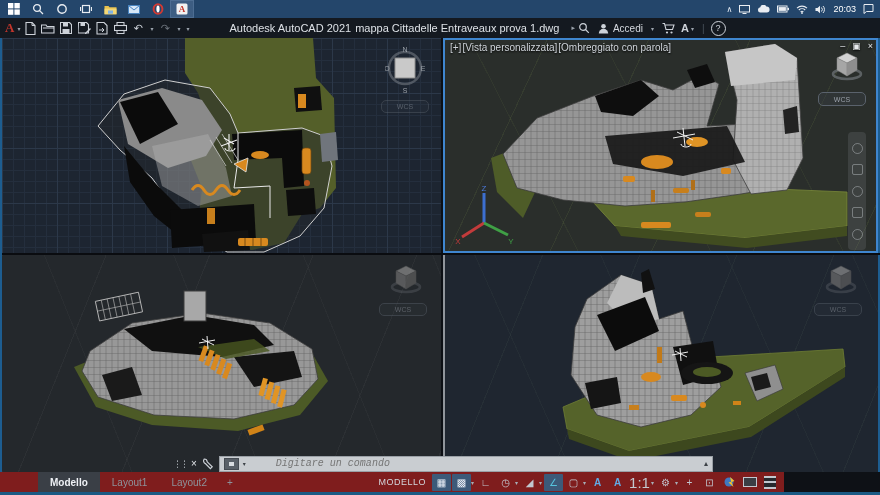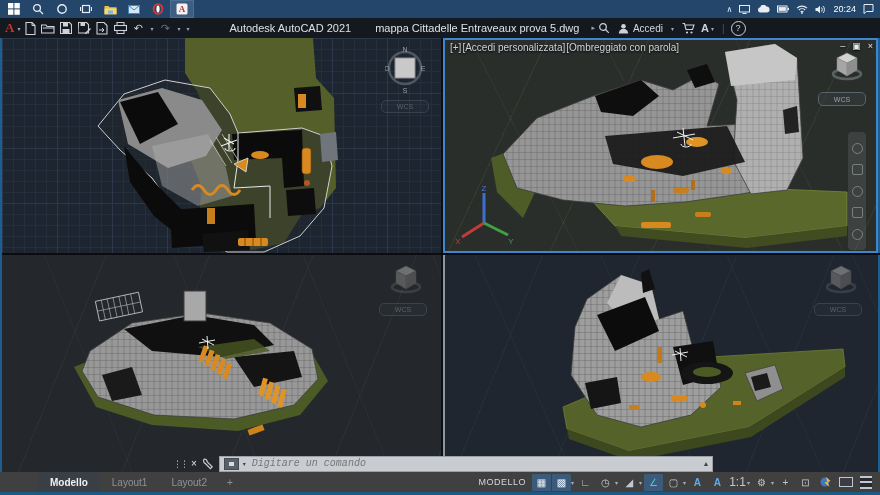--- a/index.html
+++ b/index.html
@@ -17,21 +17,21 @@
 
   
   .titlebar{position:absolute;left:0;top:18px;width:880px;height:20px;background:#141920;
     display:flex;align-items:center;padding-left:5px;box-sizing:border-box;color:#c9cdd4;font-size:11px;z-index:40;}
   .acad-logo{font-weight:bold;font-size:13px;color:#c2362c;font-family:"Liberation Serif",serif;margin-right:1px;}
   .dd{font-size:6px;color:#9aa2ac;margin:0 2px;}
   .qat{display:flex;align-items:center;gap:2px;}
   .qat .ic{width:16px;height:15px;display:flex;align-items:center;justify-content:center;}
   .glyph-ic{font-size:11px;color:#cdd2d9;}
   .glyph-ic.dim{color:#6d747d;}
-  .tb-title{margin-left:38px;display:flex;gap:24px;white-space:nowrap;color:#dde1e6;font-size:11px;}
+  .tb-title{margin-left:38px;display:flex;gap:4px;white-space:nowrap;color:#dde1e6;font-size:11px;}
   .search-wrap{display:flex;align-items:center;margin-left:12px;gap:3px;}
   .play{font-size:7px;color:#9aa2ac;}
   .search-input{width:148px;height:13px;background:#3c4551;border:1px solid #58616e;color:#9aa4b0;
     font-size:9px;font-style:italic;padding:0 4px;font-family:inherit;outline:none;}
   .tb-right{display:flex;align-items:center;gap:6px;margin-left:8px;}
   .signin{display:flex;align-items:center;gap:4px;color:#d4d8de;font-size:10px;}
   .sep{color:#4a525c;font-size:10px;}
 
   
   .workarea{position:absolute;left:0;top:38px;width:880px;height:434px;background:#0c0f14;
@@ -76,39 +76,39 @@
   .cmdline{position:absolute;left:171px;top:417px;width:540px;height:17px;display:flex;align-items:center;z-index:6;}
   .cmd-grip{color:#cdd2d8;font-size:9px;letter-spacing:-2px;margin-right:4px;}
   .cmd-close{color:#e2e6ea;font-size:10px;margin-right:5px;}
   .cmd-wrench{margin-right:5px;display:flex;}
   .cmd-bar{flex:1;height:16px;background:#c9cdd1;border:1px solid #9aa0a6;display:flex;align-items:center;
     padding:0 4px;box-sizing:border-box;gap:4px;}
   .cmd-boxic{width:13px;height:10px;background:#596068;border:1px solid #454b52;display:flex;align-items:center;justify-content:center;}
   .cmd-boxic span{display:block;width:5px;height:4px;background:#d8dce0;}
   .cmd-dd{font-size:6px;color:#3c4146;}
   .cmd-text{flex:1;border:none;background:transparent;font-style:italic;font-size:10px;color:#42474d;
-    font-family:"Liberation Mono",monospace;outline:none;}
+    font-family:"Liberation Mono",monospace;outline:none;margin-left:24px;}
   .cmd-up{font-size:8px;color:#3c4146;}
 
   
-  .statusbar{position:absolute;left:0;top:472px;width:880px;height:20px;background:#404040;
+  .statusbar{position:absolute;left:0;top:472px;width:784px;height:20px;background:#7f1d1d;
     display:flex;align-items:stretch;box-sizing:border-box;z-index:40;}
   .tabs{display:flex;align-items:stretch;margin-left:38px;}
   .tab{display:flex;align-items:center;padding:0 12px;font-size:10px;color:#8d939b;}
   .tab.active{background:#3a3f46;color:#eef1f5;font-weight:bold;}
   .tab.add{padding:0 8px;}
   .sb-right{margin-left:auto;display:flex;align-items:center;gap:1px;padding-right:5px;}
   .sb-label{font-size:9px;letter-spacing:.5px;color:#d2d6dc;margin-right:5px;}
   .sb-ic{min-width:17px;height:17px;display:flex;align-items:center;justify-content:center;
     font-size:10px;color:#c2c7cf;border-radius:1px;padding:0 1px;}
   .sb-ic.pressed{background:#3c5a79;color:#e9eff6;}
   .sb-ic.teal{color:#56c2dc;}
   .sb-ic.blue{color:#62aae4;font-weight:bold;}
   .sb-dd{font-size:6px;color:#a7adb5;margin:0 1px 0 -1px;}
-  .sb-scale{font-size:12px;color:#c2c7cf;}
+  .sb-scale{font-size:15px;color:#c2c7cf;}
   .sb-burger{width:12px;height:9px;border-top:2px solid #c2c7cf;border-bottom:2px solid #c2c7cf;
     background:linear-gradient(#26292e 0 3px,#c2c7cf 3px 5px,#26292e 5px);}
   .sb-clean{width:12px;height:8px;border:1px solid #c2c7cf;background:#3a3e44;}
   .bottomstrip{position:absolute;left:0;top:492px;width:880px;height:3px;background:#1b5a84;z-index:41;}
 </style>
 </head>
 <body>
 
 <div class="screen">
 
@@ -178,21 +178,21 @@
           <rect x="1.6" y="2.1" width="7.3" height="3.8" fill="#e9edf2"></rect>
         </svg>
       <svg width="12" height="9" viewBox="0 0 12 9">
           <path d="M1 3.2 a7 7 0 0 1 10 0 M2.8 5 a4.6 4.6 0 0 1 6.4 0 M4.6 6.8 a2.2 2.2 0 0 1 2.8 0" fill="none" stroke="#e9edf2" stroke-width="1.1"></path>
           <circle cx="6" cy="8" r="0.9" fill="#e9edf2"></circle>
         </svg>
       <svg width="11" height="9" viewBox="0 0 11 9">
           <polygon points="0.5,3 2.5,3 5,0.8 5,8.2 2.5,6 0.5,6" fill="#e9edf2"></polygon>
           <path d="M6.5 2.5 a3 3 0 0 1 0 4 M8 1 a5 5 0 0 1 0 7" fill="none" stroke="#e9edf2"></path>
         </svg>
-      <span class="time">20:24</span>
+      <span class="time">20:03</span>
       <svg width="11" height="10" viewBox="0 0 11 10">
           <path d="M1 0.5 h9 v7 h-6.5 l-2.5 2 v-2 h0 z" fill="none" stroke="#e9edf2"></path>
         </svg>
     </div>
   </div>
 
   <div class="titlebar">
     <span class="acad-logo">A</span>
     <span class="dd">▾</span>
     <div class="qat">
@@ -240,21 +240,21 @@
         </span>
       <span class="dd">▾</span>
       <span class="ic">
           <span class="glyph-ic dim">↷</span>
         </span>
       <span class="dd">▾</span>
       <span class="dd">▾</span>
     </div>
     <div class="tb-title">
       <span>Autodesk AutoCAD 2021</span>
-      <span>mappa Cittadelle Entraveaux prova 5.dwg</span>
+      <span>mappa Cittadelle Entraveaux prova 1.dwg</span>
     </div>
     <div class="search-wrap">
       <span class="play">▸</span>
       <svg width="12" height="12" viewBox="0 0 12 12">
           <circle cx="5" cy="5" r="3.3" fill="none" stroke="#cdd2d9" stroke-width="1.2"></circle>
           <path d="M7.5 7.5 L10.8 10.8" stroke="#cdd2d9" stroke-width="1.2"></path>
         </svg>
     </div>
     <div class="tb-right">
       <span class="signin">
@@ -322,21 +322,21 @@
         </svg>
       </div>
       <div class="wcs-pill faint" style="right:12px;top:62px;width:46px;height:11px">
         <span>WCS</span>
       </div>
     </div>
 
     <div class="vp vp-tr">
       <div class="vp-label">
         <span>[+]</span>
-        <span>[Accedi personalizzata]</span>
+        <span>[Vista personalizzata]</span>
         <span>[Ombreggiato con parola]</span>
       </div>
       <div class="doc-btns">
         <span class="doc-btn">–</span>
         <span class="doc-btn">▣</span>
         <span class="doc-btn">×</span>
       </div>
       <svg class="draw" width="431" height="211" viewBox="0 0 431 211">
         <defs>
           <pattern id="mesh2" width="6" height="7" patternUnits="userSpaceOnUse">

